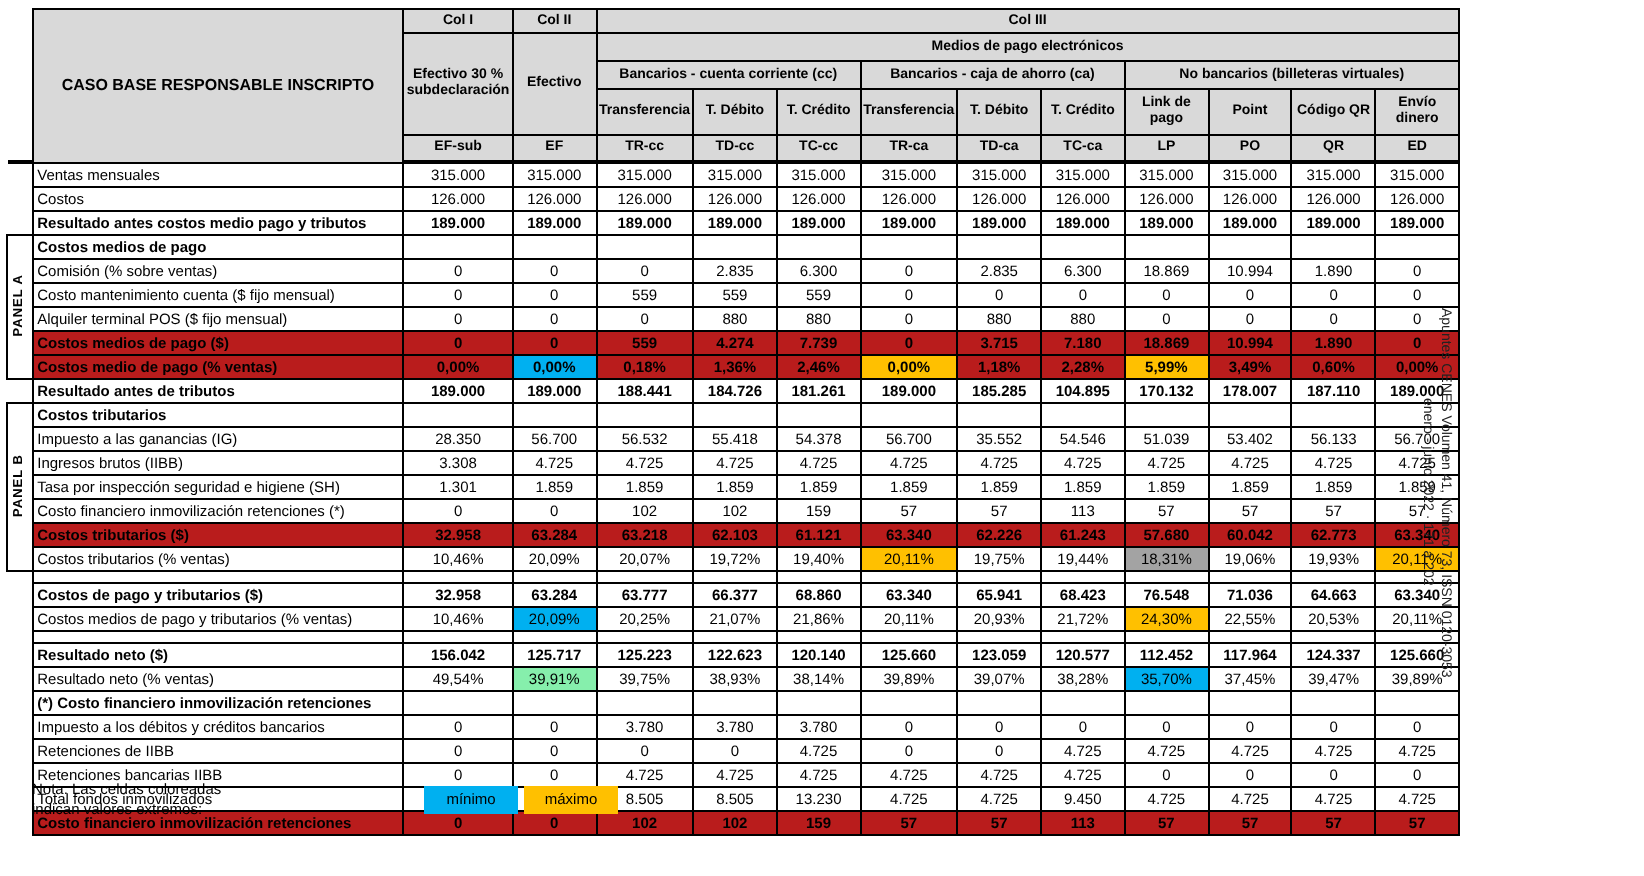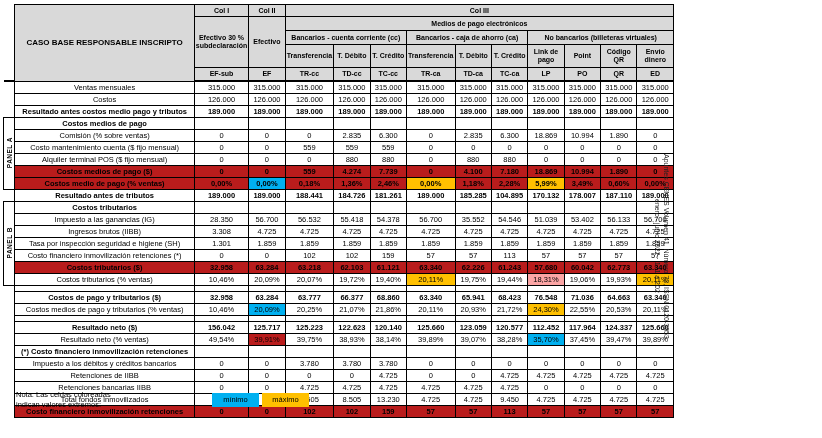--- a/index.html
+++ b/index.html
@@ -1,27 +1,27 @@
 <!DOCTYPE html>
 <html lang="es"><head>
 <meta charset="utf-8">
 <style>
   html,body{margin:0;padding:0}
   body{width:822px;height:438px;background:#fff;color:#000;font-family:"Liberation Sans",sans-serif;overflow:hidden}
-  .wrap{position:relative;width:674px;height:438px}
+  .wrap{position:relative;width:730px;height:438px}
   table.main{position:absolute;left:3px;top:4px;border-collapse:collapse;table-layout:fixed}
   td{border:1px solid #000;font-size:7.5px;line-height:9px;padding:0 1px;overflow:hidden;white-space:nowrap;vertical-align:middle}
   td.nob{border:none;background:transparent}
   .hc{background:#D9D9D9;font-weight:bold;text-align:center;font-size:7px;line-height:8px;white-space:normal}
   .title{font-size:8px;line-height:9px}
   .h1 td{height:11px}.h2 td{height:13px}.h3 td{height:13px}.h4 td{height:22px}.h5 td{height:12px}
   .h5 td{border-bottom:2px solid #000}
   tr.r td{height:11px}
   tr.blankrow td{height:5px}
-  .lbl{text-align:center;padding:0 2px;font-size:7.5px}
+  .lbl{text-align:left;padding:0 2px;font-size:7.5px}
   .val{text-align:center;font-size:7.5px}
   .bold{font-weight:bold}
   .gray{background:#b91c1c}
   .panelcell{background:#fff;text-align:center;vertical-align:middle;width:13px;padding:0}
   .vtext{writing-mode:vertical-rl;transform:rotate(180deg);font-size:6.5px;font-weight:bold;letter-spacing:.5px;display:inline-block}
   .note{position:absolute;left:16px;top:390px;display:flex;align-items:flex-start;gap:3px}
   .note-text{width:193px;font-size:7.5px;line-height:10px}
   .chip{width:47px;height:14px;line-height:14px;text-align:center;font-size:7.5px;margin-top:3px}
   .side-note{position:absolute;top:78px;right:3px;height:336px;writing-mode:vertical-rl;font-size:7px;line-height:9px;color:#222}
   .side-note .vline{height:100%;text-align:center}
@@ -208,21 +208,21 @@
           <td class="val">0</td>
         </tr>
         <tr class="r">
           <td class="lbl bold gray">Costos medios de pago ($)</td>
           <td class="val bold gray">0</td>
           <td class="val bold gray">0</td>
           <td class="val bold gray">559</td>
           <td class="val bold gray">4.274</td>
           <td class="val bold gray">7.739</td>
           <td class="val bold gray">0</td>
-          <td class="val bold gray">4.100</td>
+          <td class="val bold gray">3.715</td>
           <td class="val bold gray">7.180</td>
           <td class="val bold gray">18.869</td>
           <td class="val bold gray">10.994</td>
           <td class="val bold gray">1.890</td>
           <td class="val bold gray">0</td>
         </tr>
         <tr class="r">
           <td class="lbl bold gray">Costos medio de pago (% ventas)</td>
           <td class="val bold gray">0,00%</td>
           <td class="val bold gray" style="background: rgb(0, 176, 240);">0,00%</td>
@@ -347,21 +347,21 @@
         <tr class="r">
           <td class="lbl">Costos tributarios (% ventas)</td>
           <td class="val">10,46%</td>
           <td class="val">20,09%</td>
           <td class="val">20,07%</td>
           <td class="val">19,72%</td>
           <td class="val">19,40%</td>
           <td class="val" style="background: rgb(255, 192, 0);">20,11%</td>
           <td class="val">19,75%</td>
           <td class="val">19,44%</td>
-          <td class="val" style="background: #fca5a5;">18,31%</td>
+          <td class="val" style="background: #a3a3a3;">18,31%</td>
           <td class="val">19,06%</td>
           <td class="val">19,93%</td>
           <td class="val" style="background: rgb(255, 192, 0);">20,11%</td>
         </tr>
         <tr class="r blankrow">
           <td class="nob"></td>
           <td class="lbl"></td>
           <td class="val"></td>
           <td class="val"></td>
           <td class="val"></td>
@@ -436,21 +436,21 @@
           <td class="val bold">120.577</td>
           <td class="val bold">112.452</td>
           <td class="val bold">117.964</td>
           <td class="val bold">124.337</td>
           <td class="val bold">125.660</td>
         </tr>
         <tr class="r">
           <td class="nob"></td>
           <td class="lbl">Resultado neto (% ventas)</td>
           <td class="val">49,54%</td>
-          <td class="val" style="background: #b91c1c;">39,91%</td>
+          <td class="val" style="background: #86efac;">39,91%</td>
           <td class="val">39,75%</td>
           <td class="val">38,93%</td>
           <td class="val">38,14%</td>
           <td class="val">39,89%</td>
           <td class="val">39,07%</td>
           <td class="val">38,28%</td>
           <td class="val" style="background: rgb(0, 176, 240);">35,70%</td>
           <td class="val">37,45%</td>
           <td class="val">39,47%</td>
           <td class="val">39,89%</td>

